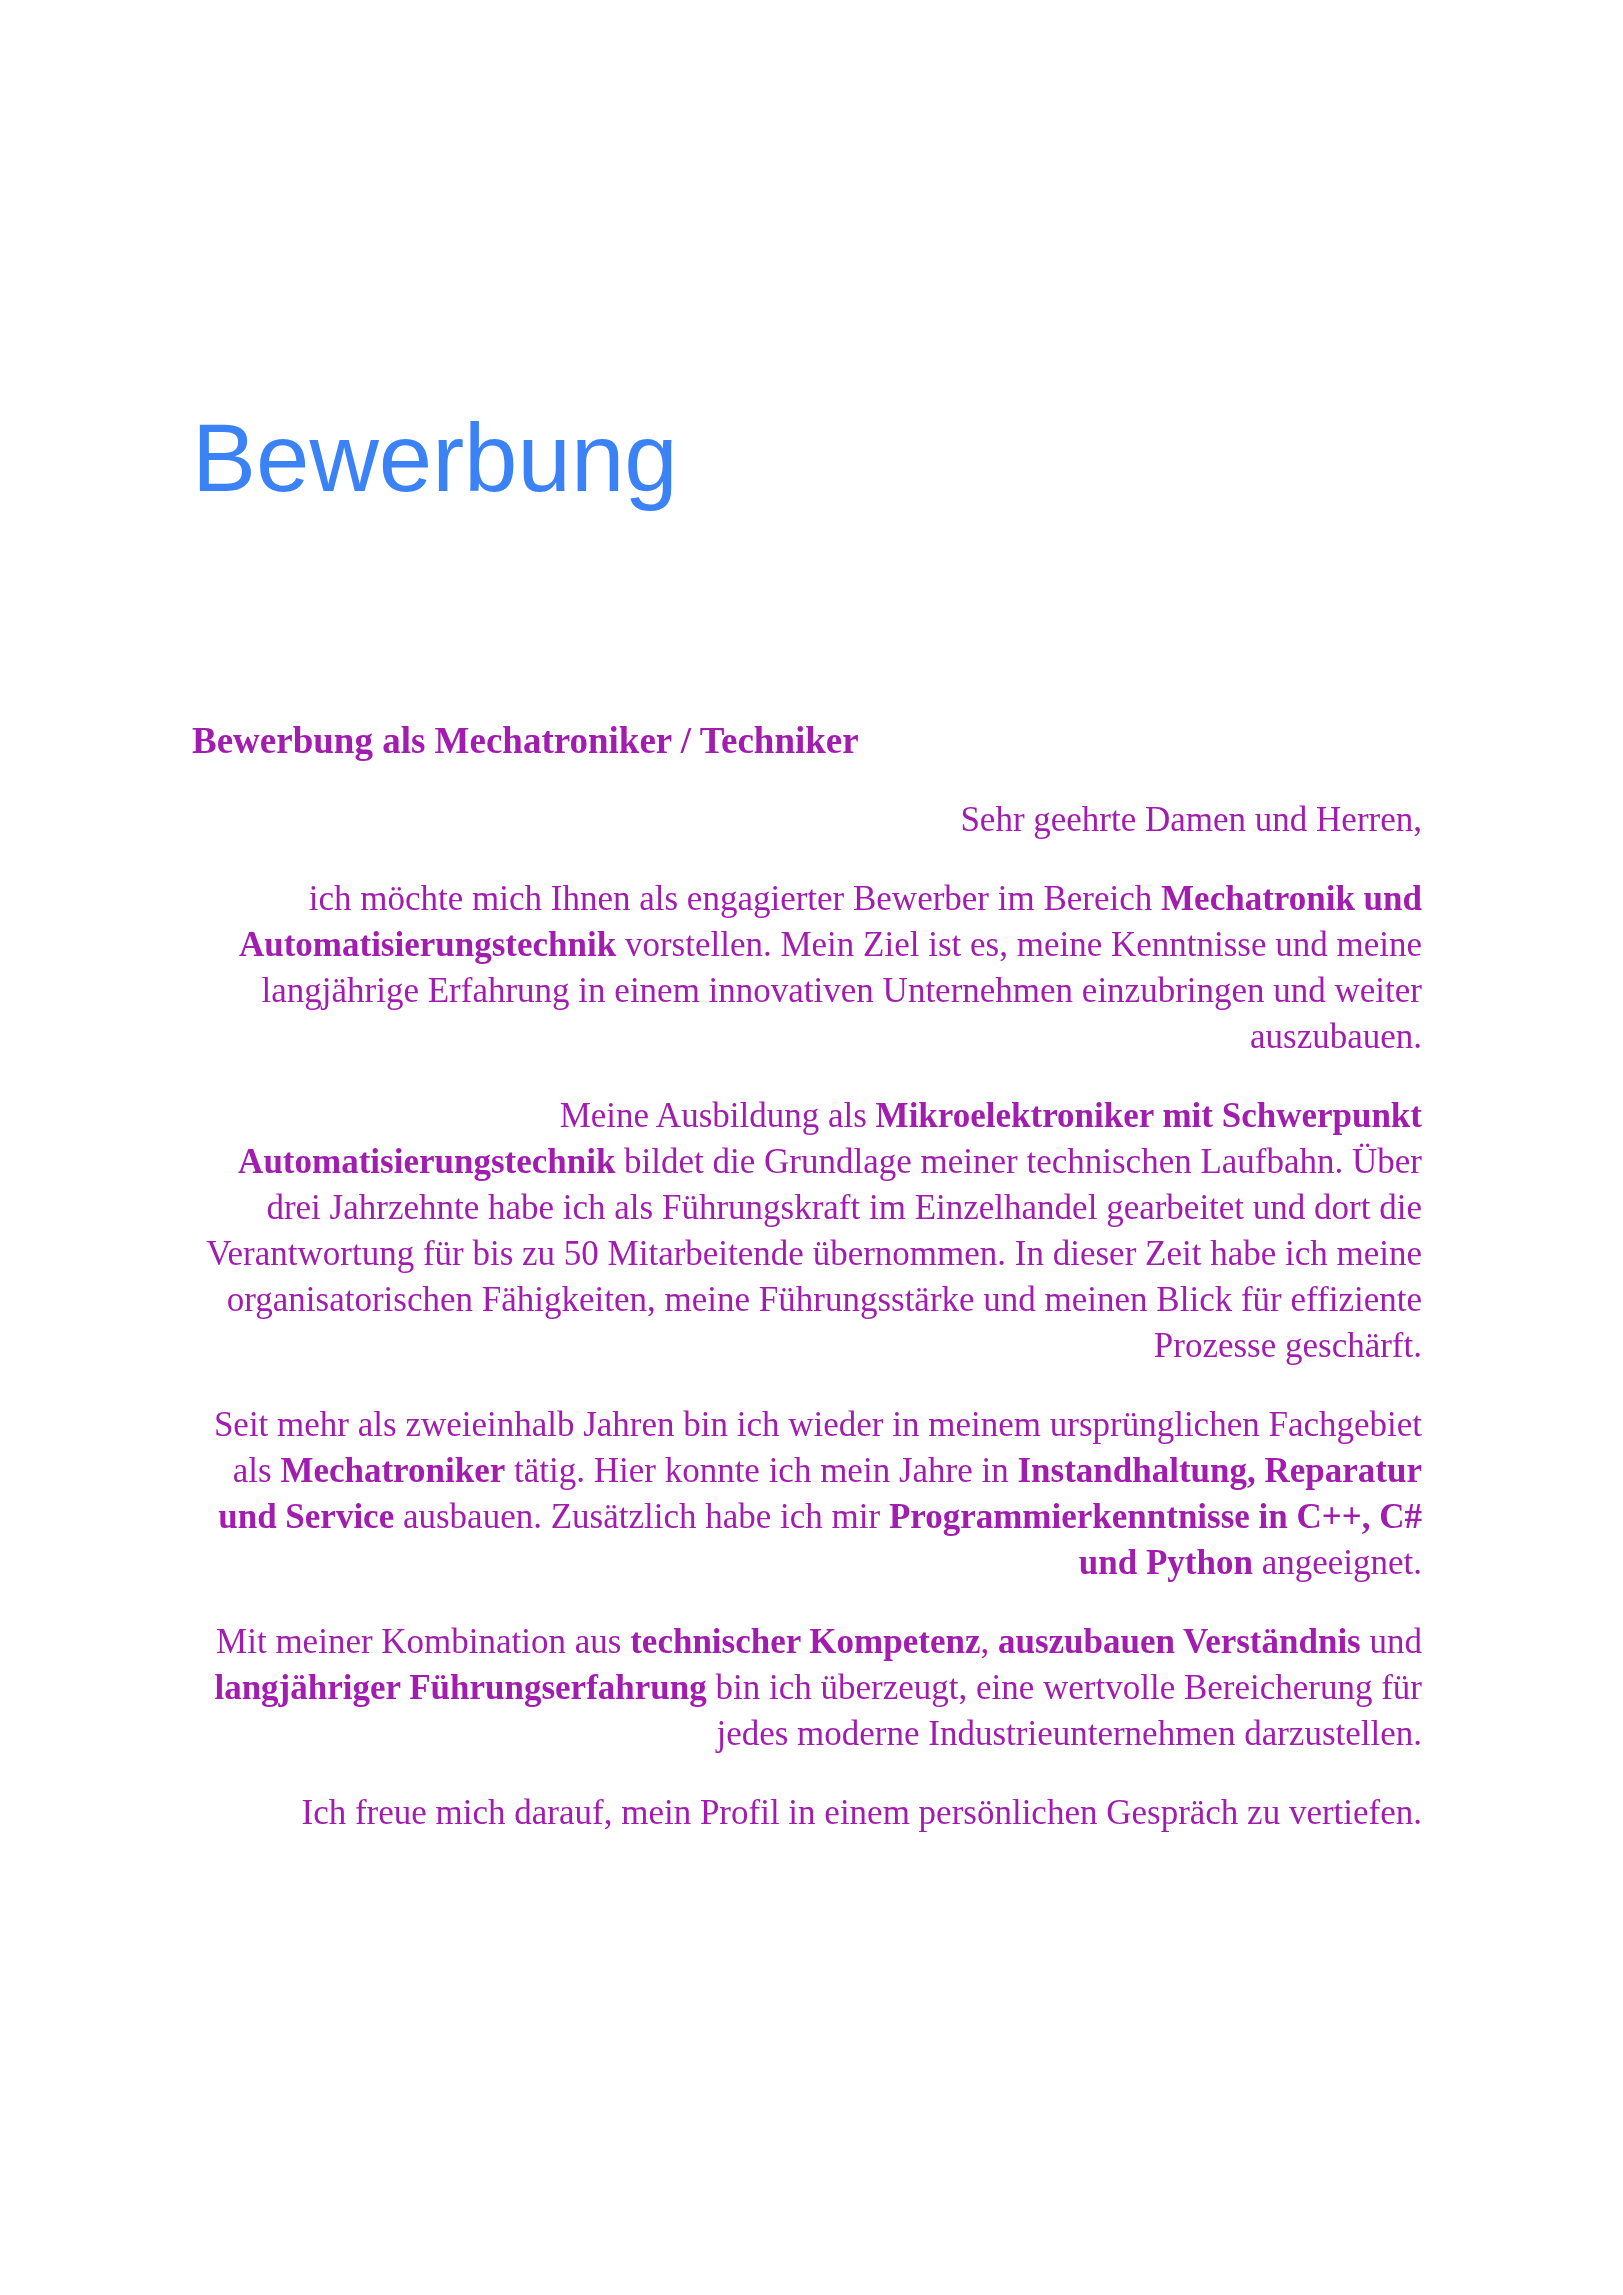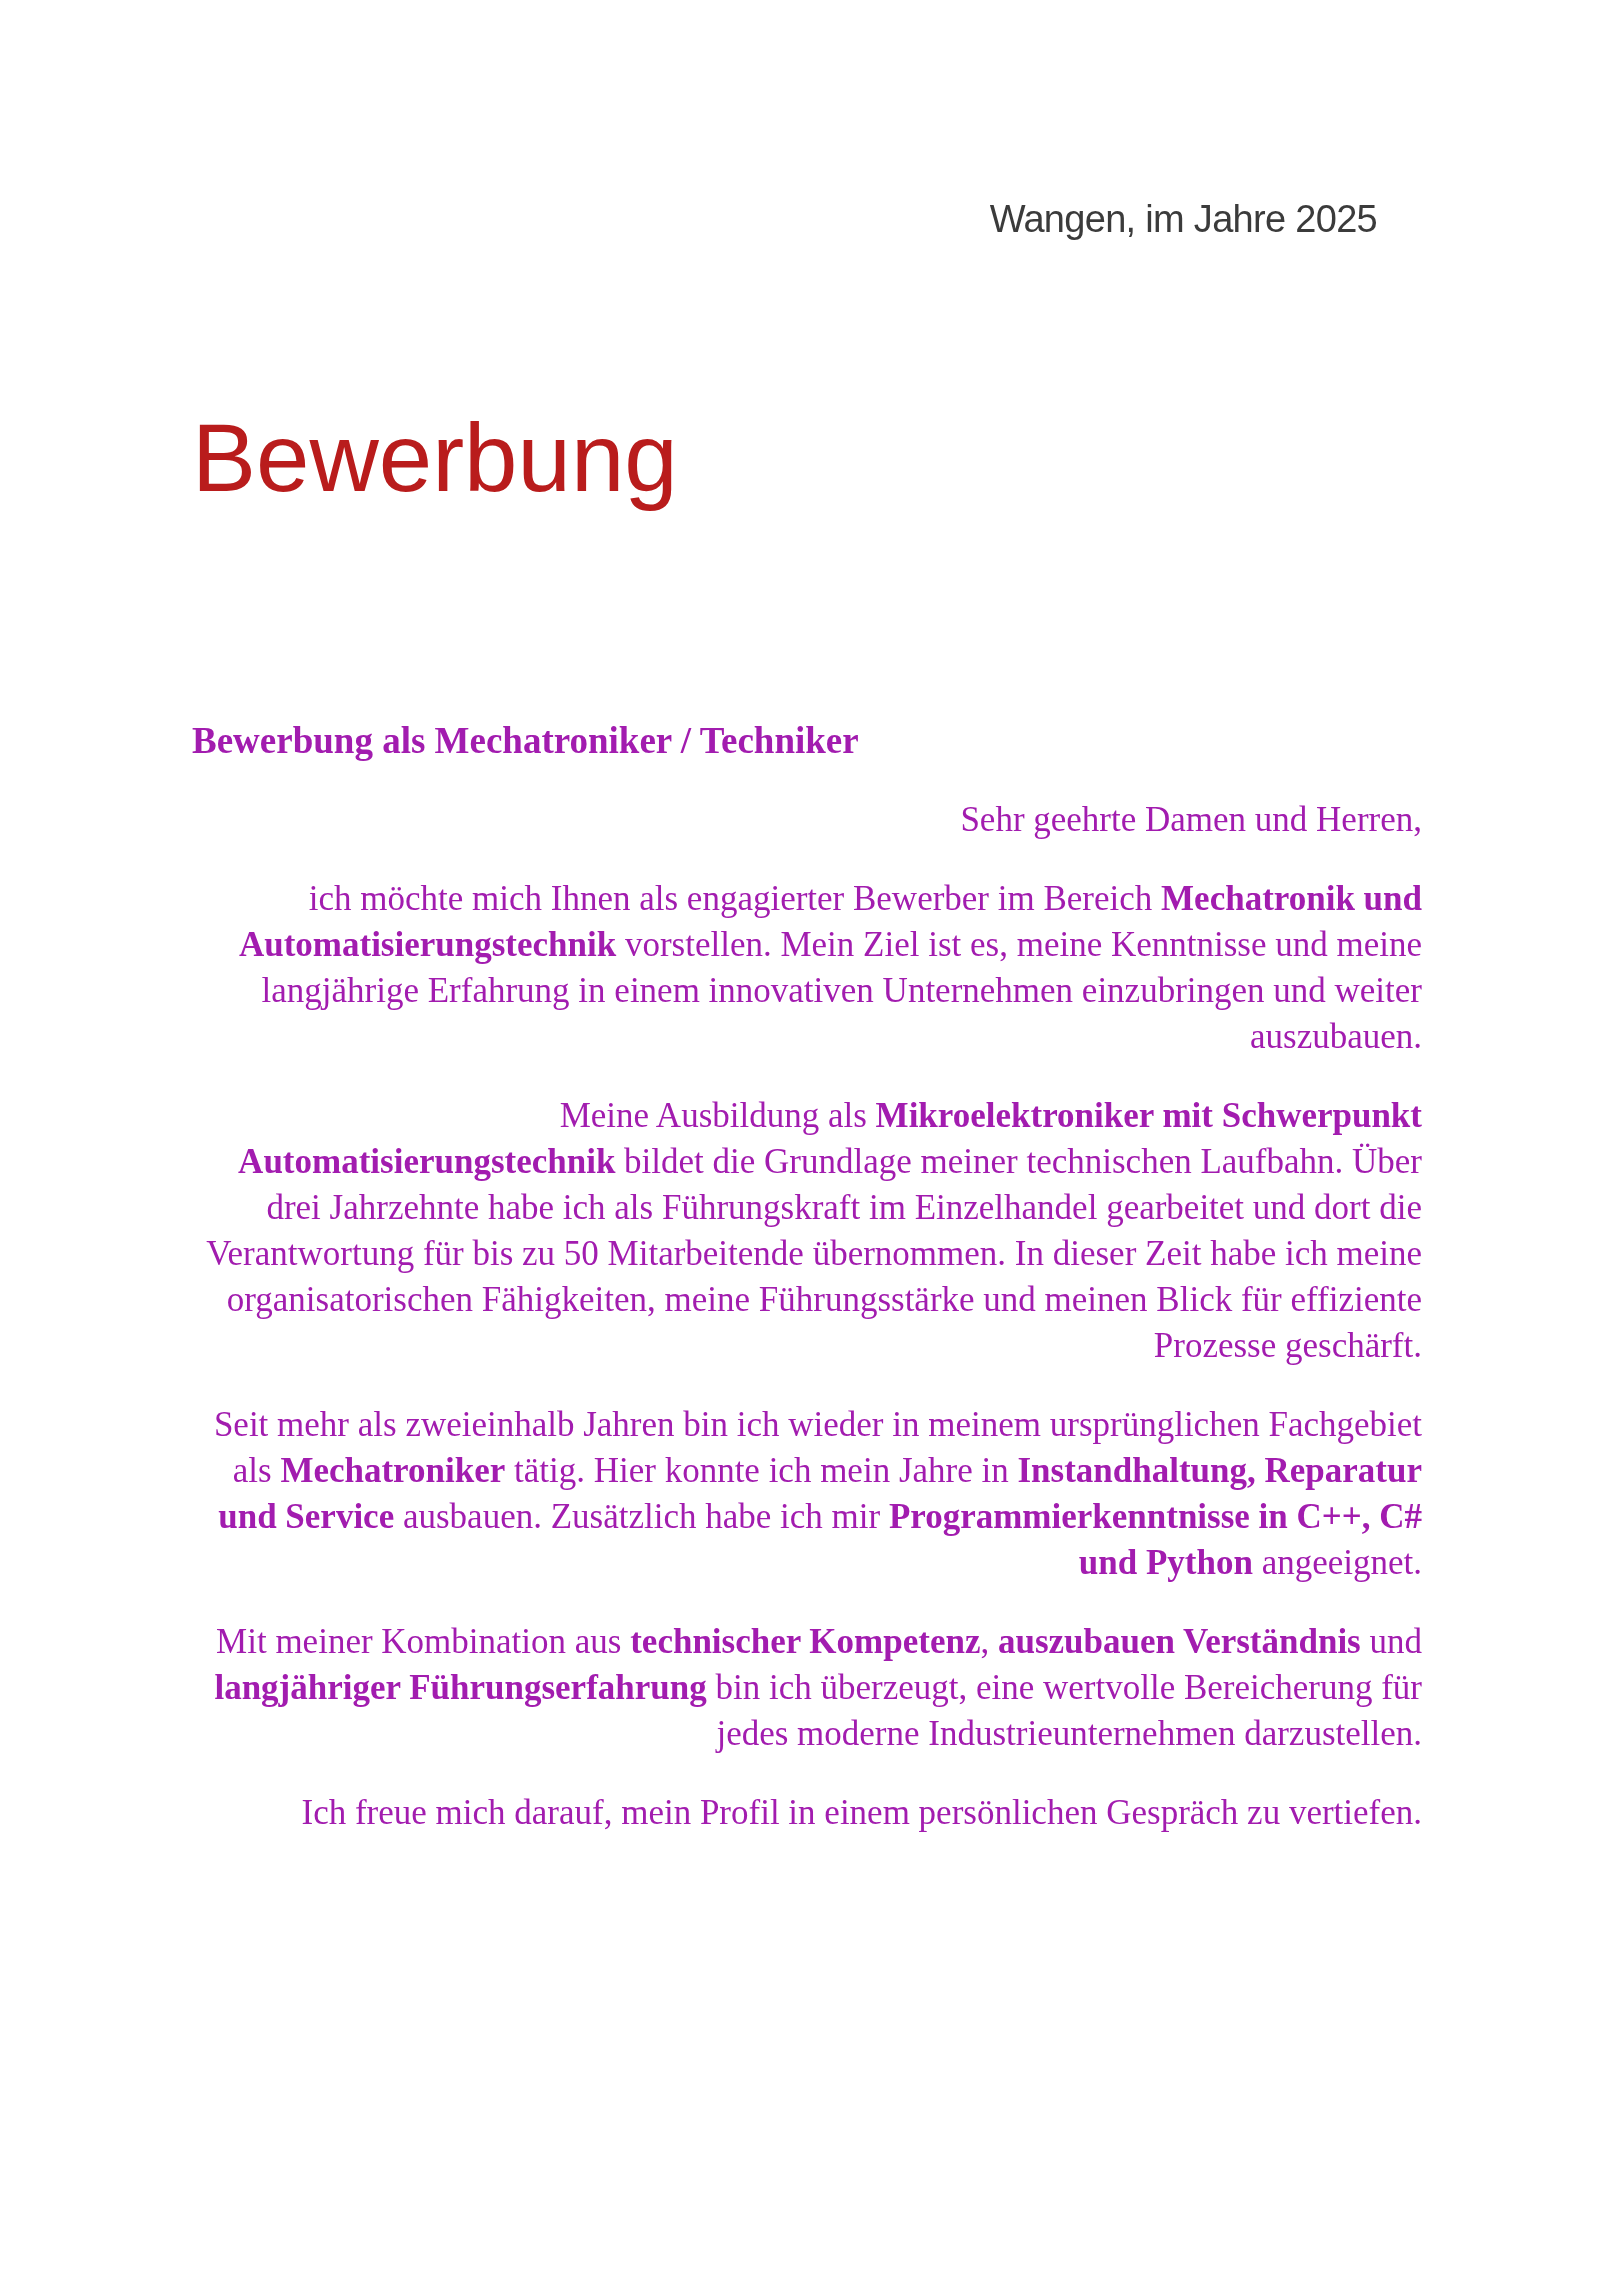--- a/index.html
+++ b/index.html
@@ -27,21 +27,21 @@
     white-space: nowrap;
   }
   .doc-title {
     position: absolute;
     left: 192px;
     top: 410px;
     font-family: "Liberation Sans", sans-serif;
     font-size: 96px;
     line-height: 96px;
     font-weight: 400;
-    color: #b91c1c;
+    color: #3b82f6;
     white-space: nowrap;
   }
   .letter-body {
     position: absolute;
     left: 192px;
     top: 718px;
     width: 1230px;
     color: #a21caf;
     font-size: 35px;
     line-height: 46px;
@@ -61,21 +61,20 @@
   }
   .b {
     font-weight: bold;
   }
 </style>
 </head>
 <body>
 
 <div class="page">
 
-  <div class="date-line">Wangen, im Jahre 2025</div>
 
   <div class="doc-title">Bewerbung</div>
 
   <div class="letter-body">
 
     <h2 class="subject">Bewerbung als Mechatroniker / Techniker</h2>
 
     <p>
       <span>Sehr geehrte Damen und Herren,</span>
     </p>

